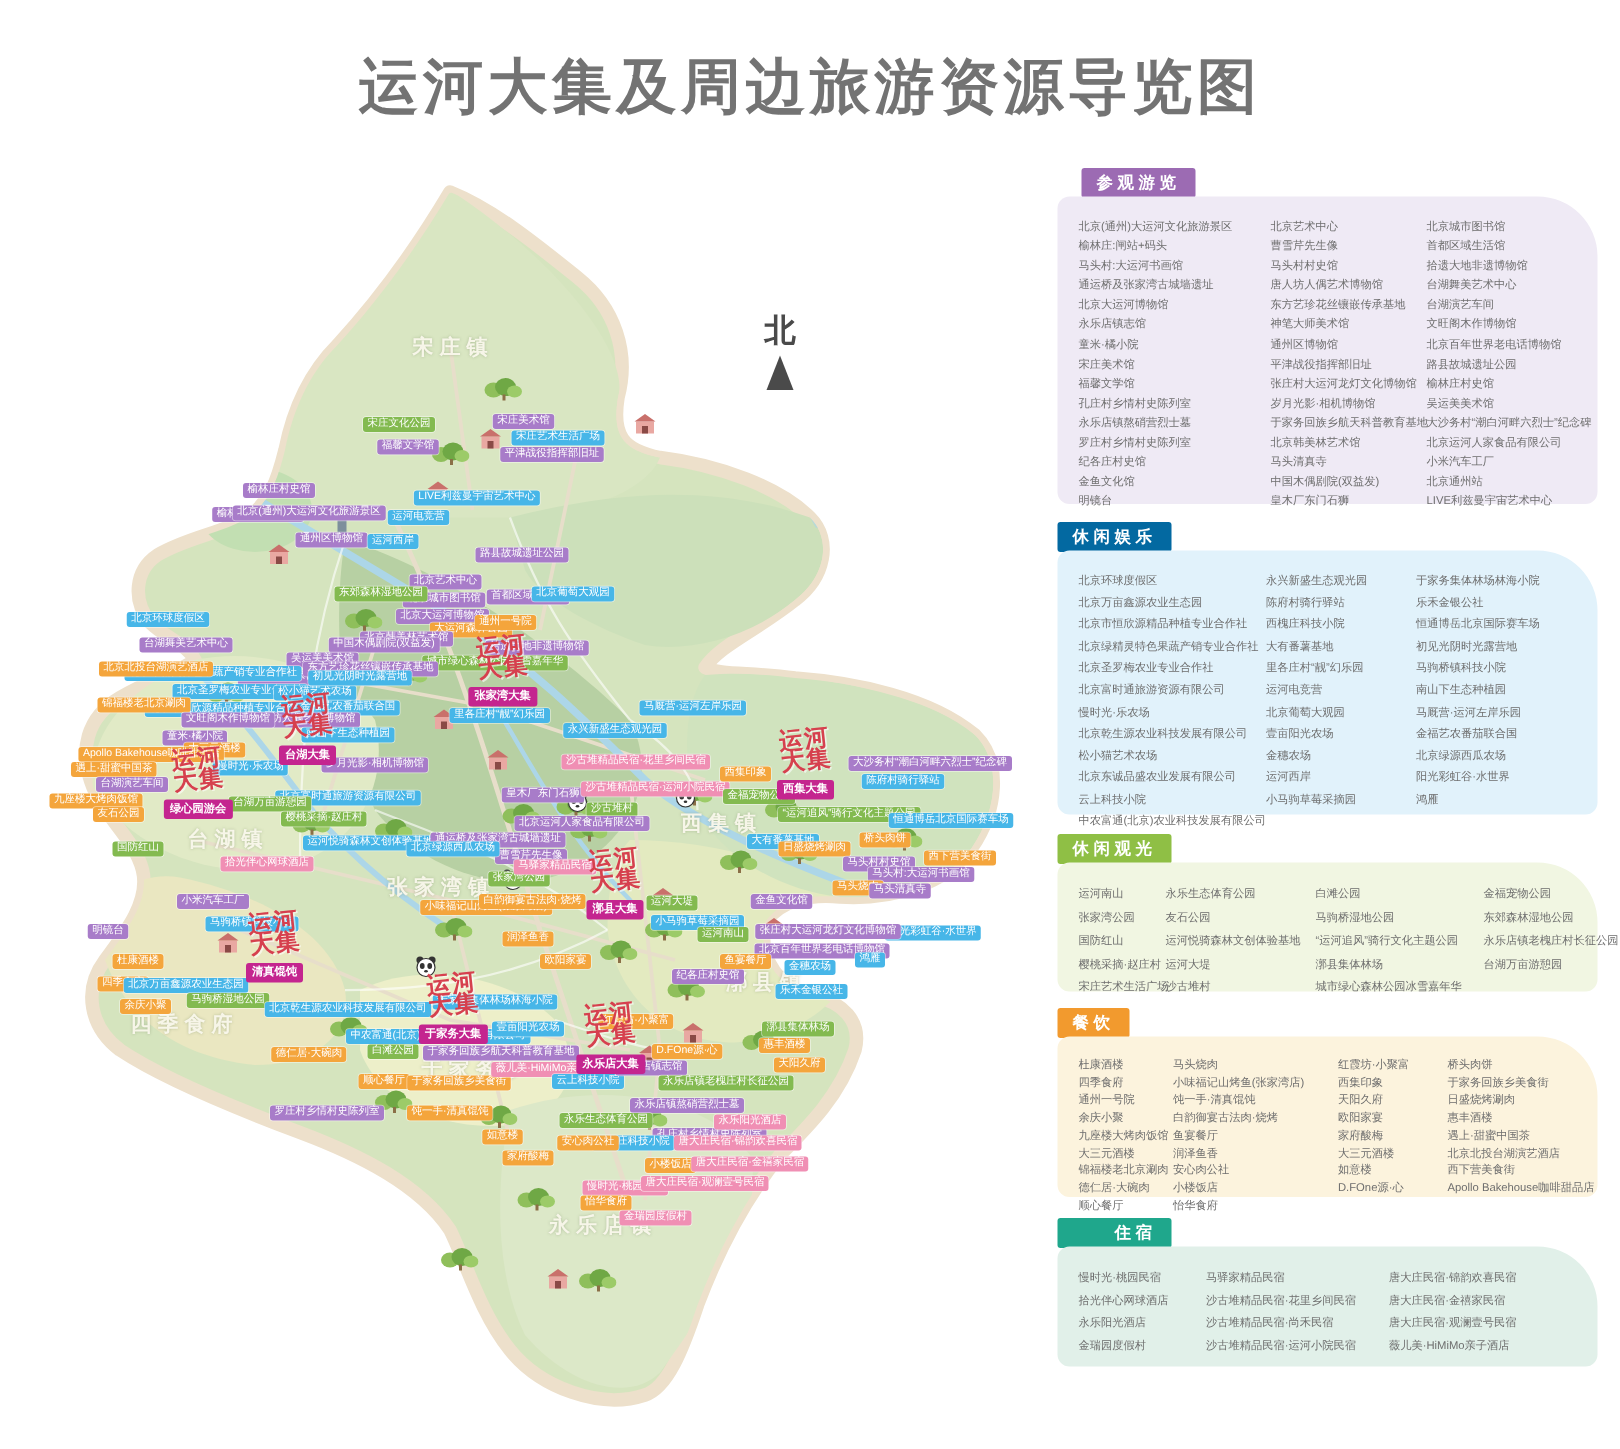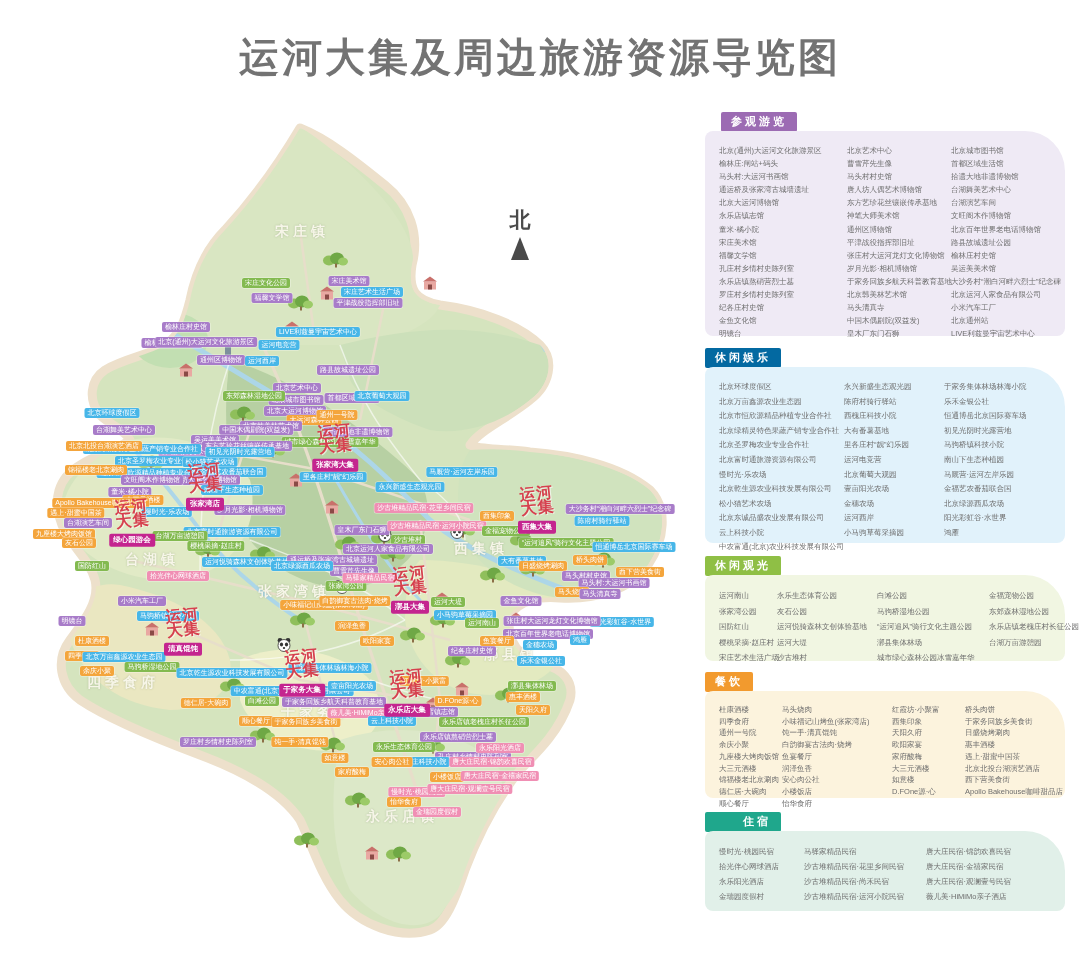--- a/index.html
+++ b/index.html
@@ -513,21 +513,21 @@
       <div class="mk m-k" style="left: 437px; top: 812px;">金瑞园度假村</div>
       <div class="mk m-b" style="left: 382px; top: 396px;">北京葡萄大观园</div>
       <div class="mk m-g" style="left: 254px; top: 396px;">东郊森林湿地公园</div>
       <div class="mk m-o" style="left: 300px; top: 742px;">饨一手·清真馄饨</div>
       <div class="mk m-o" style="left: 335px; top: 758px;">如意楼</div>
       <div class="mk m-o" style="left: 352px; top: 772px;">家府酸梅</div>
       <div class="mk m-k" style="left: 500px; top: 748px;">永乐阳光酒店</div>
       <div class="mk m-k" style="left: 492px; top: 762px;">唐大庄民宿·锦韵欢喜民宿</div>
       <div class="mk m-k" style="left: 500px; top: 776px;">唐大庄民宿·金禧家民宿</div>
       <div class="mk m-k" style="left: 470px; top: 789px;">唐大庄民宿·观澜壹号民宿</div>
-      <div class="fair" style="left: 205px; top: 487px;"><div class="seal">运河<br>大集</div><span class="sub">张家湾店</span></div>
+      <div class="fair" style="left: 205px; top: 487px;"><div class="seal">运河<br>大集</div><span class="sub">台湖大集</span></div>
       <div class="fair" style="left: 132px; top: 523px;"><div class="seal">运河<br>大集</div><span class="sub">绿心园游会</span></div>
       <div class="fair" style="left: 335px; top: 448px;"><div class="seal">运河<br>大集</div><span class="sub">张家湾大集</span></div>
       <div class="fair" style="left: 537px; top: 510px;"><div class="seal">运河<br>大集</div><span class="sub">西集大集</span></div>
       <div class="fair" style="left: 410px; top: 590px;"><div class="seal">运河<br>大集</div><span class="sub">漷县大集</span></div>
       <div class="fair" style="left: 183px; top: 632px;"><div class="seal">运河<br>大集</div><span class="sub">清真馄饨</span></div>
       <div class="fair" style="left: 302px; top: 673px;"><div class="seal">运河<br>大集</div><span class="sub">于家务大集</span></div>
       <div class="fair" style="left: 407px; top: 693px;"><div class="seal">运河<br>大集</div><span class="sub">永乐店大集</span></div>
     </div>
 
   <div id="main-title">运河大集及周边旅游资源导览图</div>

